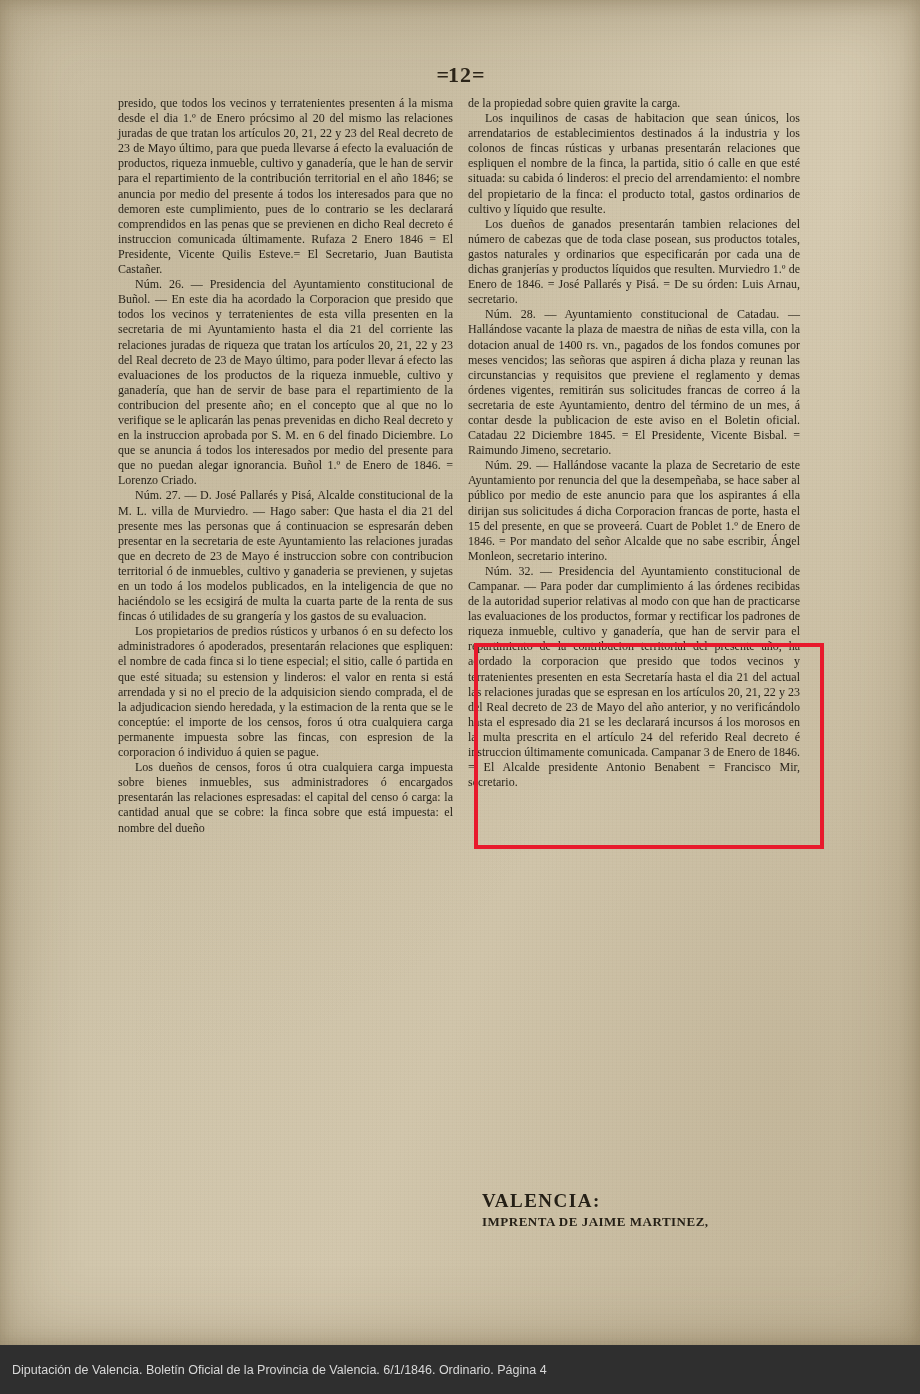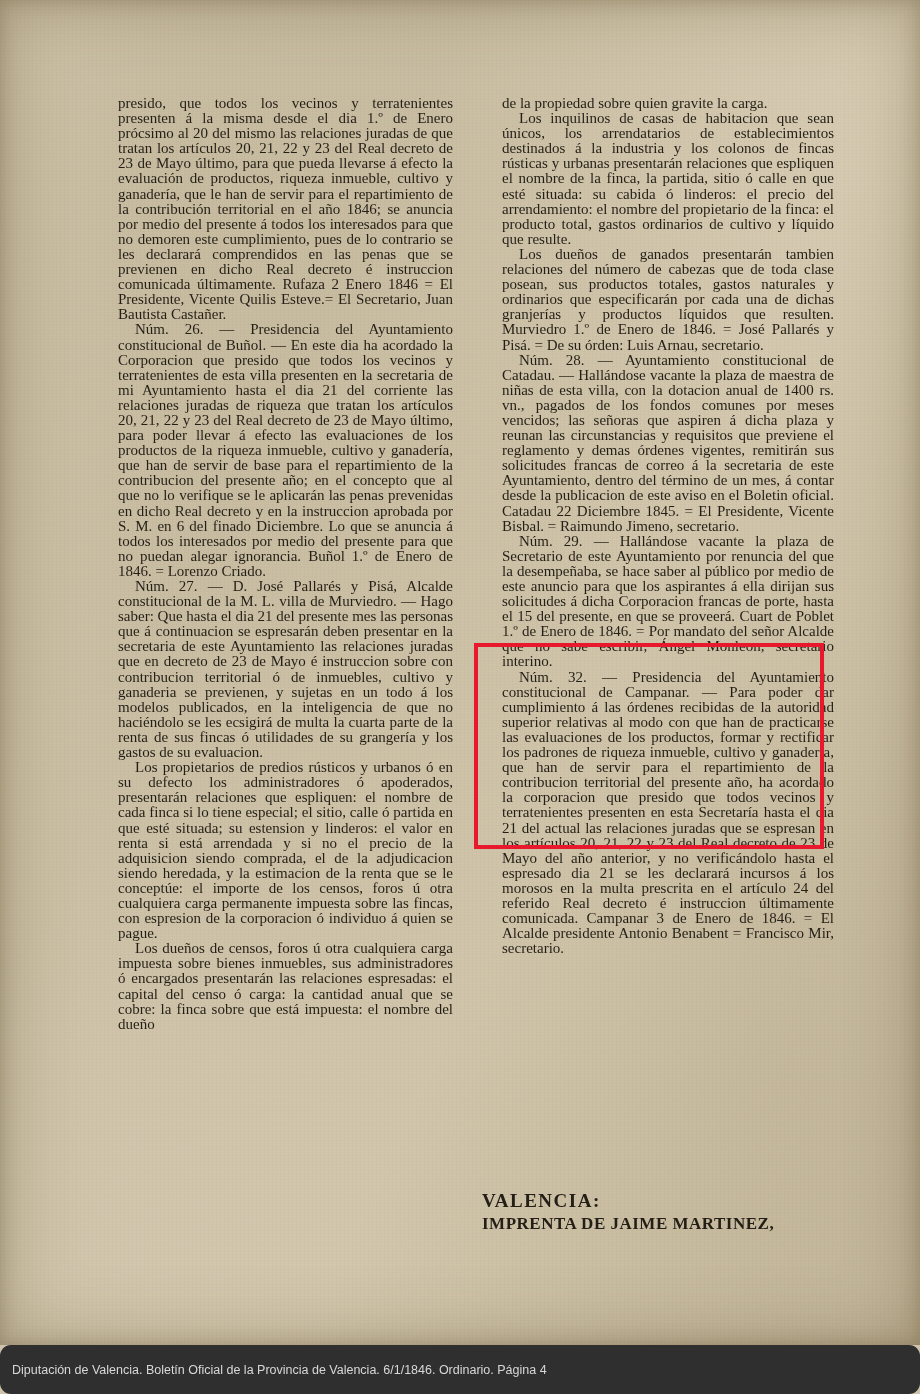--- a/index.html
+++ b/index.html
@@ -46,70 +46,73 @@
     font-weight:bold;
     letter-spacing:1px;
     color:#2c2519;
     font-family:"Liberation Serif", serif;
   }
   .folio .rule{letter-spacing:-1px;}
   
   .col{
     position:absolute;
     top:96px;
-    font-size:15px;
+    font-size:12px;
     line-height:15.1px;
     color:#241f16;
     text-align:justify;
     text-justify:inter-word;
     -webkit-hyphens:auto;hyphens:auto;
   }
   .col-left{left:118px;width:335px;}
-  .col-right{left:502px;width:332px;}
+  .col-right{left:468px;width:332px;}
   .col p{margin:0 0 0 0;text-indent:17px;}
   .col p.noind{text-indent:0;}
   
   .hl-box{
     position:absolute;
     left:474px;top:643px;
     width:350px;height:206px;
     border:4px solid #e8192c;
     box-sizing:border-box;
     pointer-events:none;
   }
   
   .imprint{
     position:absolute;
     left:482px;top:1190px;width:332px;
     text-align:left;
     color:#241f16;
   }
   .imprint .l1{font-size:19px;letter-spacing:1.5px;font-weight:bold;}
-  .imprint .l2{font-size:17px;font-weight:bold;letter-spacing:.5px;margin-top:2px;}
+  .imprint .l2{font-size:13px;font-weight:bold;letter-spacing:.5px;margin-top:2px;}
   .imprint .l3{font-size:13px;letter-spacing:.5px;margin-top:3px;}
   .imprint .l3 b{font-size:15px;}
   
   .caption{
     position:absolute;
     left:0;bottom:0;width:920px;height:49px;
     background:#2f2f2f;
     color:#d8d8d8;
     font-family:"Liberation Sans", sans-serif;
     font-size:12.5px;
-    display:flex;align-items:center;border-radius:11px;
+    display:flex;align-items:center;
   }
   .caption span{padding-left:12px;}
 </style>
 </head>
 <body>
 
 <div id="page">
   <div class="sheet">
     <div class="grain"></div>
 
+    <div class="folio">
+      <span class="rule">=</span><span>12</span><span class="rule">=</span>
+    </div>
 
     <div class="col col-left">
       <p class="noind">presido, que todos los vecinos y terratenientes presenten á la misma desde el dia 1.º de Enero prócsimo al 20 del mismo las relaciones juradas de que tratan los artículos 20, 21, 22 y 23 del Real decreto de 23 de Mayo último, para que pueda llevarse á efecto la evaluación de productos, riqueza inmueble, cultivo y ganadería, que le han de servir para el repartimiento de la contribución territorial en el año 1846; se anuncia por medio del presente á todos los interesados para que no demoren este cumplimiento, pues de lo contrario se les declarará comprendidos en las penas que se previenen en dicho Real decreto é instruccion comunicada últimamente. Rufaza 2 Enero 1846 = El Presidente, Vicente Quilis Esteve.= El Secretario, Juan Bautista Castañer.</p>
       <p>Núm. 26. — Presidencia del Ayuntamiento constitucional de Buñol. — En este dia ha acordado la Corporacion que presido que todos los vecinos y terratenientes de esta villa presenten en la secretaria de mi Ayuntamiento hasta el dia 21 del corriente las relaciones juradas de riqueza que tratan los artículos 20, 21, 22 y 23 del Real decreto de 23 de Mayo último, para poder llevar á efecto las evaluaciones de los productos de la riqueza inmueble, cultivo y ganadería, que han de servir de base para el repartimiento de la contribucion del presente año; en el concepto que al que no lo verifique se le aplicarán las penas prevenidas en dicho Real decreto y en la instruccion aprobada por S. M. en 6 del finado Diciembre. Lo que se anuncia á todos los interesados por medio del presente para que no puedan alegar ignorancia. Buñol 1.º de Enero de 1846. = Lorenzo Criado.</p>
       <p>Núm. 27. — D. José Pallarés y Pisá, Alcalde constitucional de la M. L. villa de Murviedro. — Hago saber: Que hasta el dia 21 del presente mes las personas que á continuacion se espresarán deben presentar en la secretaria de este Ayuntamiento las relaciones juradas que en decreto de 23 de Mayo é instruccion sobre con contribucion territorial ó de inmuebles, cultivo y ganaderia se previenen, y sujetas en un todo á los modelos publicados, en la inteligencia de que no haciéndolo se les ecsigirá de multa la cuarta parte de la renta de sus fincas ó utilidades de su grangería y los gastos de su evaluacion.</p>
       <p>Los propietarios de predios rústicos y urbanos ó en su defecto los administradores ó apoderados, presentarán relaciones que espliquen: el nombre de cada finca si lo tiene especial; el sitio, calle ó partida en que esté situada; su estension y linderos: el valor en renta si está arrendada y si no el precio de la adquisicion siendo comprada, el de la adjudicacion siendo heredada, y la estimacion de la renta que se le conceptúe: el importe de los censos, foros ú otra cualquiera carga permanente impuesta sobre las fincas, con espresion de la corporacion ó individuo á quien se pague.</p>
       <p>Los dueños de censos, foros ú otra cualquiera carga impuesta sobre bienes inmuebles, sus administradores ó encargados presentarán las relaciones espresadas: el capital del censo ó carga: la cantidad anual que se cobre: la finca sobre que está impuesta: el nombre del dueño</p>
     </div>
 
     <div class="col col-right">

